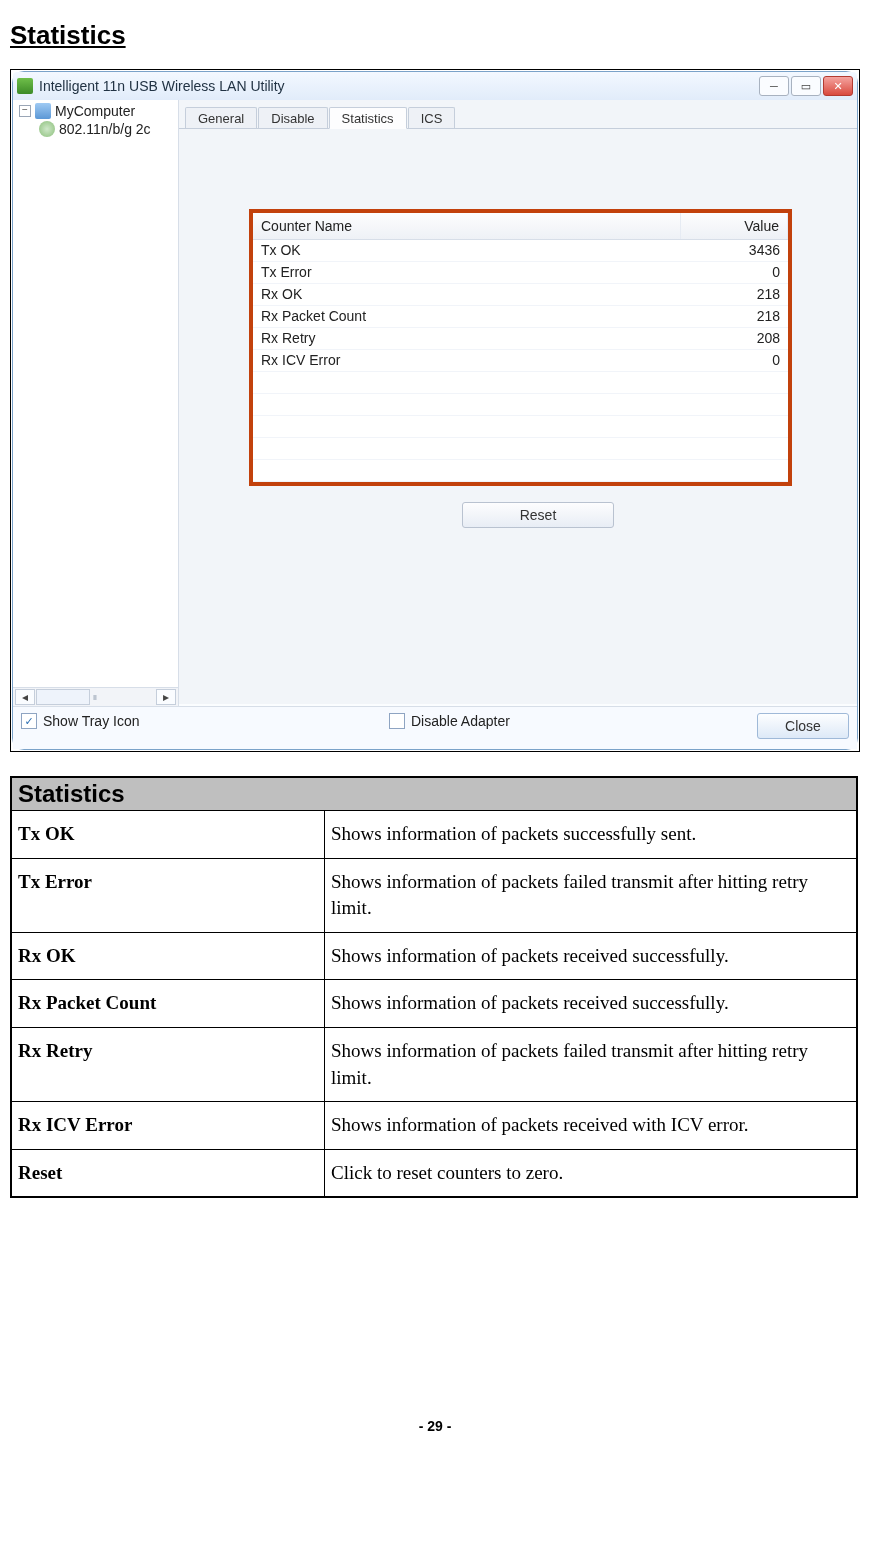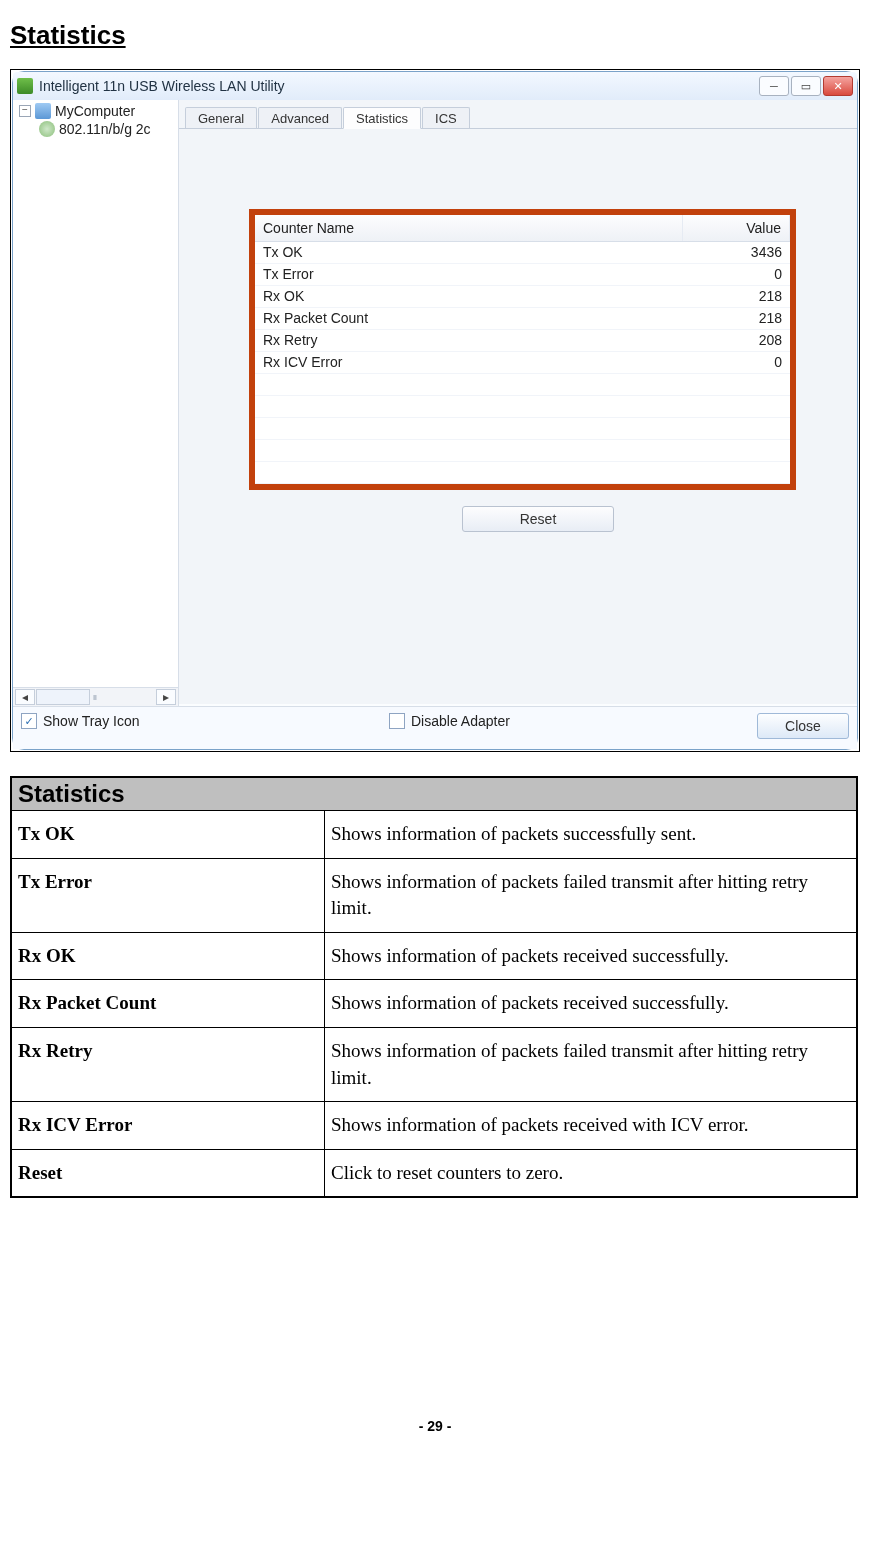--- a/index.html
+++ b/index.html
@@ -160,21 +160,21 @@
     background: #fdfdfe;
     position: relative;
     top: 1px;
     border-bottom: 1px solid #fdfdfe;
   }
   .tabcontent {
     padding: 80px 30px 0 70px;
     background: #f2f5f9;
   }
   .stats-table {
-    border: 6px solid #c2410c;
+    border: 4px solid #c2410c;
     background: white;
     width: 535px;
   }
   .stats-header {
     display: flex;
     background: linear-gradient(#fdfdfe, #eef1f6);
     border-bottom: 1px solid #d7dee8;
     font-size: 14px;
     color: #222;
   }
@@ -309,21 +309,21 @@
           <div class="thumb"></div>
           <span class="grip">III</span>
           <div class="track"></div>
           <div class="arrow">▸</div>
         </div>
       </div>
 
       <div class="mainpane">
         <div class="tabbar">
           <div class="tab">General</div>
-          <div class="tab">Advanced</div>
+          <div class="tab">Disable</div>
           <div class="tab active">Statistics</div>
           <div class="tab">ICS</div>
         </div>
         <div class="tabcontent">
           <div class="stats-table">
             <div class="stats-header">
               <div class="col name">Counter Name</div>
               <div class="col value">Value</div>
             </div>
             <div id="stats-rows">

